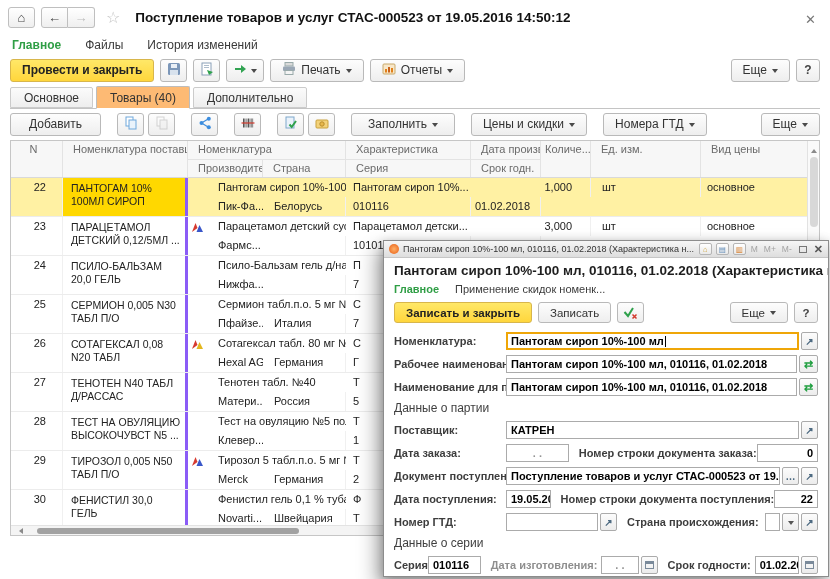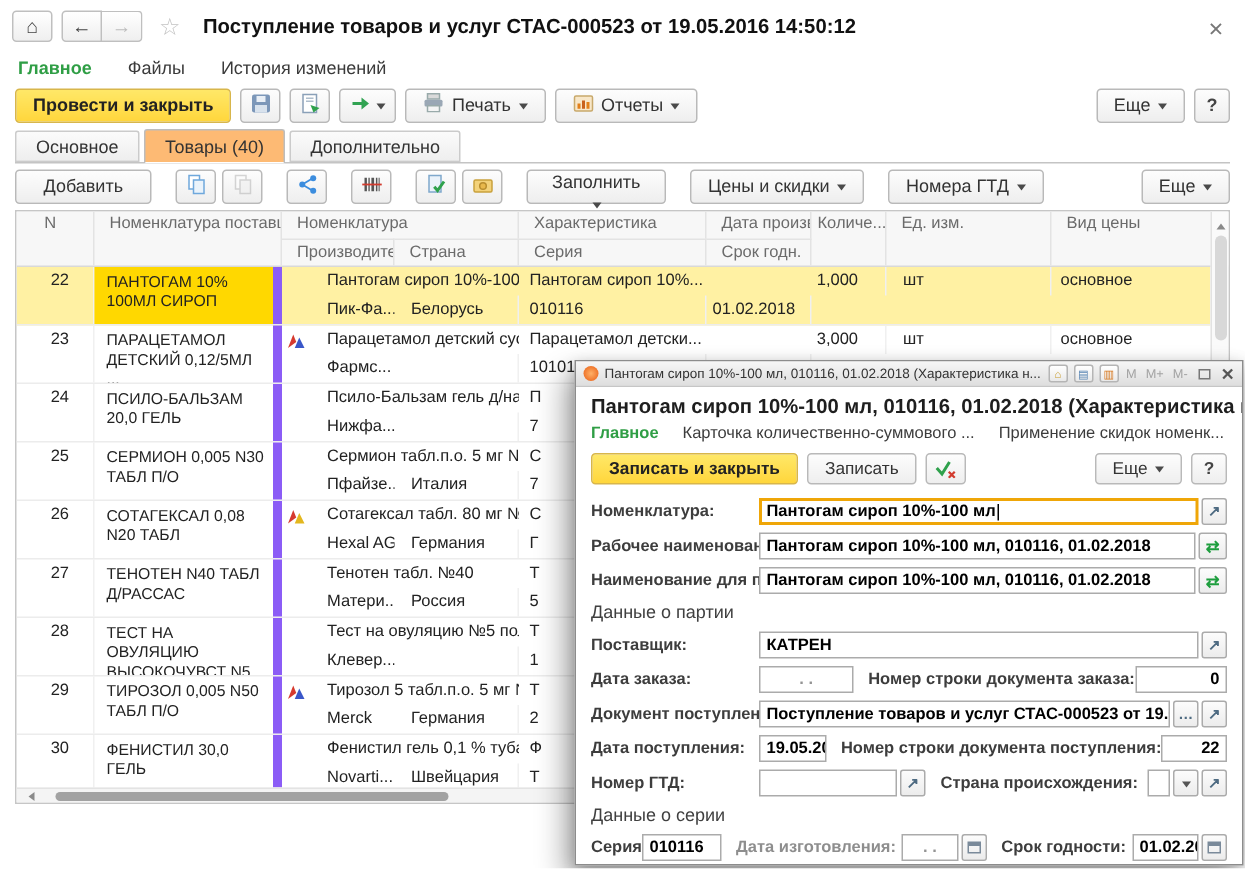--- a/index.html
+++ b/index.html
@@ -64,21 +64,21 @@
   .hunit{ grid-area:1/8/3/9; }
   .hvid { grid-area:1/9/3/10; border-right:none !important; }
 
   .tbody { position:absolute; left:0; top:37px; right:12px; bottom:10px; overflow:hidden; }
   .trow { display:grid; grid-template-columns:52px 125px 75px 83px 125px 70px 50px 110px 1fr;
           grid-template-rows:19px 19px; border-bottom:1px solid #ECECEC; font-size:11px; color:#222; }
   .trow.sel { background:#FFF1A3; }
   .trow.sel .csup { background:#FFD800; }
   .c { white-space:nowrap; overflow:hidden; line-height:19px; }
   .cn   { grid-area:1/1/3/2; text-align:right; padding-right:16px; border-right:1px solid #F0F0F0; }
-  .csup { grid-area:1/2/3/3; line-height:13px; padding:4px 4px 0 8px; white-space:normal; font-size:10.5px; border-right:6px solid #8b5cf6; }
+  .csup { grid-area:1/2/3/3; line-height:13px; padding:4px 4px 0 8px; white-space:normal; font-size:10.5px; border-right:3px solid #8b5cf6; }
   .cnom1{ grid-area:1/3/2/5; display:flex; align-items:center; padding-left:3px; }
   .rowicon { width:13px; height:12px; margin-right:14px; flex:none; display:inline-flex; }
   .cman { grid-area:2/3/3/4; padding-left:30px; }
   .ccou { grid-area:2/4/3/5; padding-left:11px; border-right:1px solid #F0F0F0; }
   .cchar{ grid-area:1/5/2/6; padding-left:7px; }
   .cser { grid-area:2/5/3/6; padding-left:7px; border-right:1px solid #F0F0F0; }
   .cdp  { grid-area:1/6/2/7; padding-left:4px; }
   .cex  { grid-area:2/6/3/7; padding-left:4px; border-right:1px solid #F0F0F0; }
   .cqty { grid-area:1/7/2/8; text-align:right; padding-right:18px; border-right:1px solid #F0F0F0; }
   .cunit{ grid-area:1/8/2/9; padding-left:11px; border-right:1px solid #F0F0F0; }
@@ -250,21 +250,21 @@
             <path d="M5.5 8.5 l2.2 2.5 4.3-6" stroke="#2FA14C" stroke-width="2" fill="none"></path>
           </svg></span>
       </span>
     <span class="btn ibtn">
         <span><svg width="14" height="14" viewBox="0 0 14 14">
             <rect x="1" y="4" width="12" height="8" rx="1" fill="#F3D27A" stroke="#C9A13C"></rect>
             <circle cx="7" cy="8" r="2.2" fill="#E8B84B" stroke="#B98E2E"></circle>
           </svg></span>
       </span>
     <span class="gap"></span>
-    <span class="btn" style="padding:0 16px;flex-direction:column;">
+    <span class="btn" style="padding:0 16px;">
         <span>Заполнить</span>
         <span class="car"></span>
       </span>
     <span class="gap"></span>
     <span class="btn">
         <span>Цены и скидки</span>
         <span class="car"></span>
       </span>
     <span class="gap"></span>
     <span class="btn">
@@ -482,21 +482,20 @@
       <span class="tbico" style="color:#D77B25;">▥</span>
       <span class="mbt">М</span>
       <span class="mbt">М+</span>
       <span class="mbt">М-</span>
       <span class="dmax"></span>
       <span class="dx">✕</span>
     </div>
     <div class="dheader">Пантогам сироп 10%-100 мл, 010116, 01.02.2018 (Характеристика номен...</div>
     <div class="dmenu">
       <span class="green">Главное</span>
-      <span>Карточка количественно-суммового ...</span>
       <span>Применение скидок номенк...</span>
 
     </div>
     <div class="dcmd">
       <span class="btn primary">Записать и закрыть</span>
       <span class="btn">Записать</span>
       <span class="btn ibtn">
           <span class="checkx"><svg width="15" height="13" viewBox="0 0 15 13">
               <path d="M1.5 6 l3.5 4 5-8" stroke="#2FA14C" stroke-width="2" fill="none"></path>
               <path d="M9.5 8.5 l4 4 M13.5 8.5 l-4 4" stroke="#D23B2E" stroke-width="1.5"></path>

